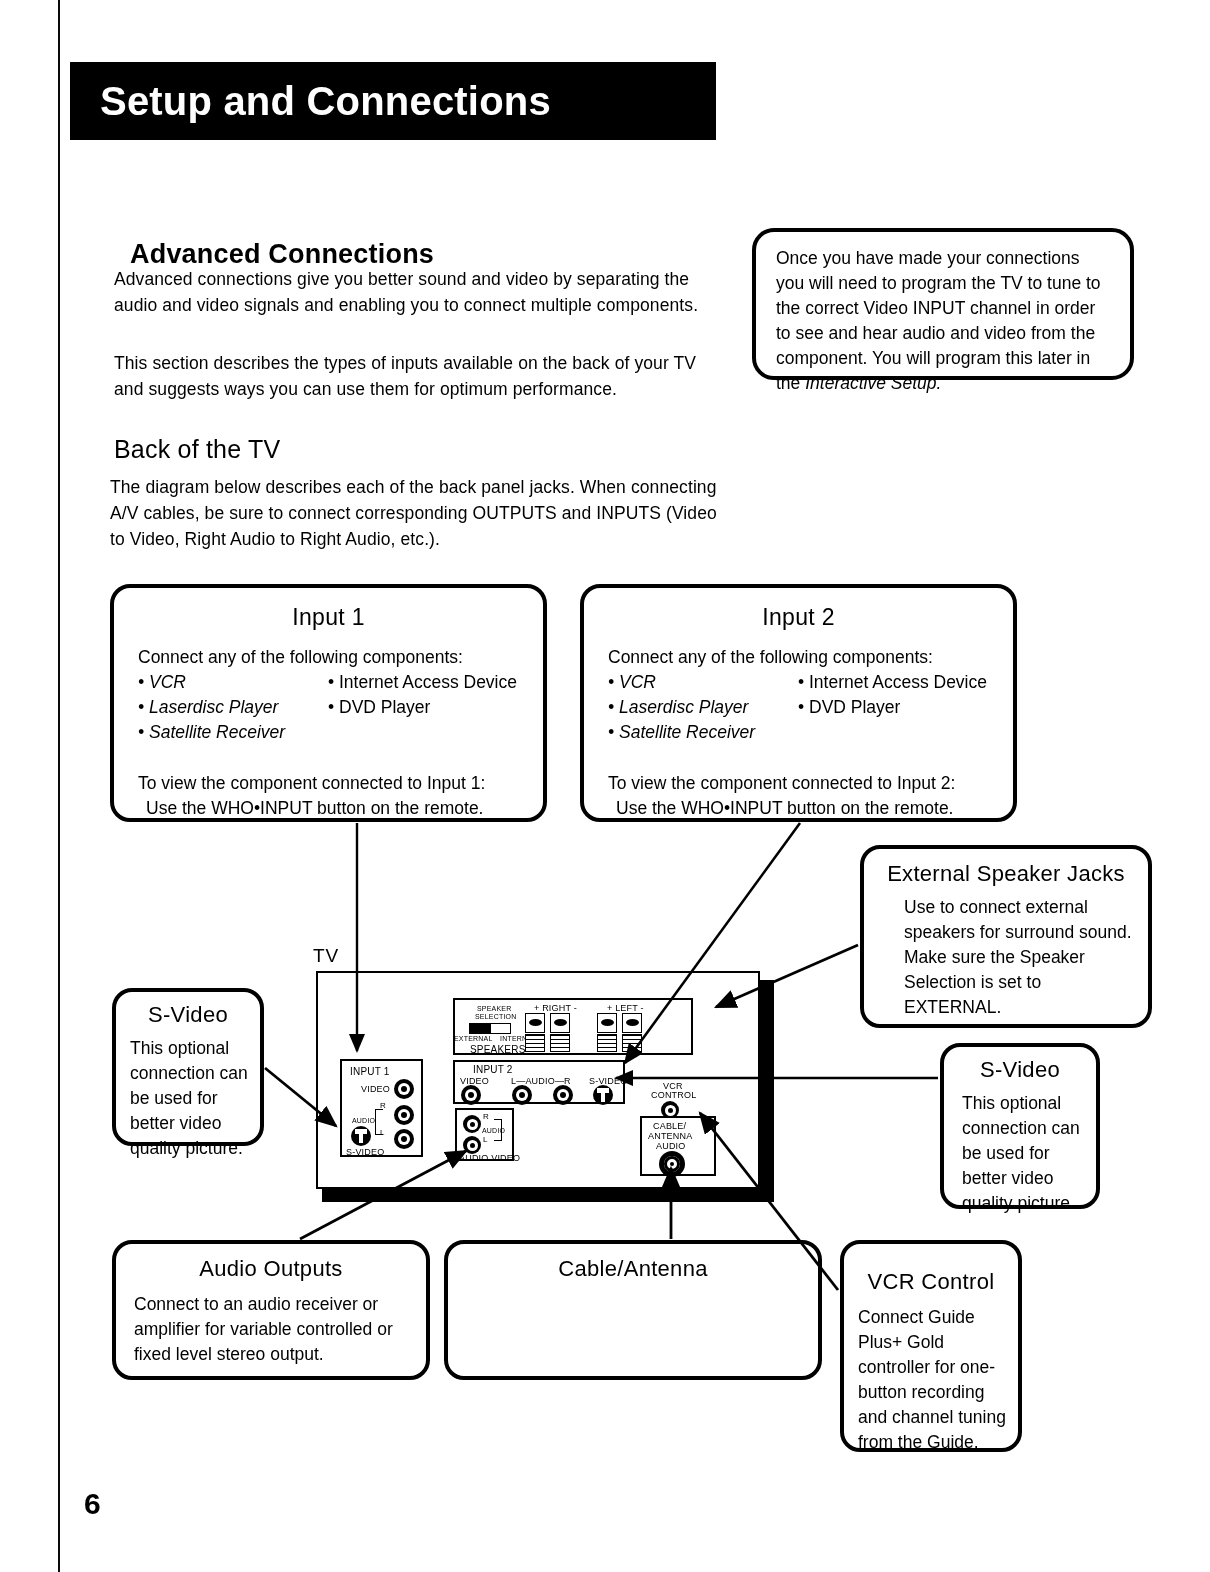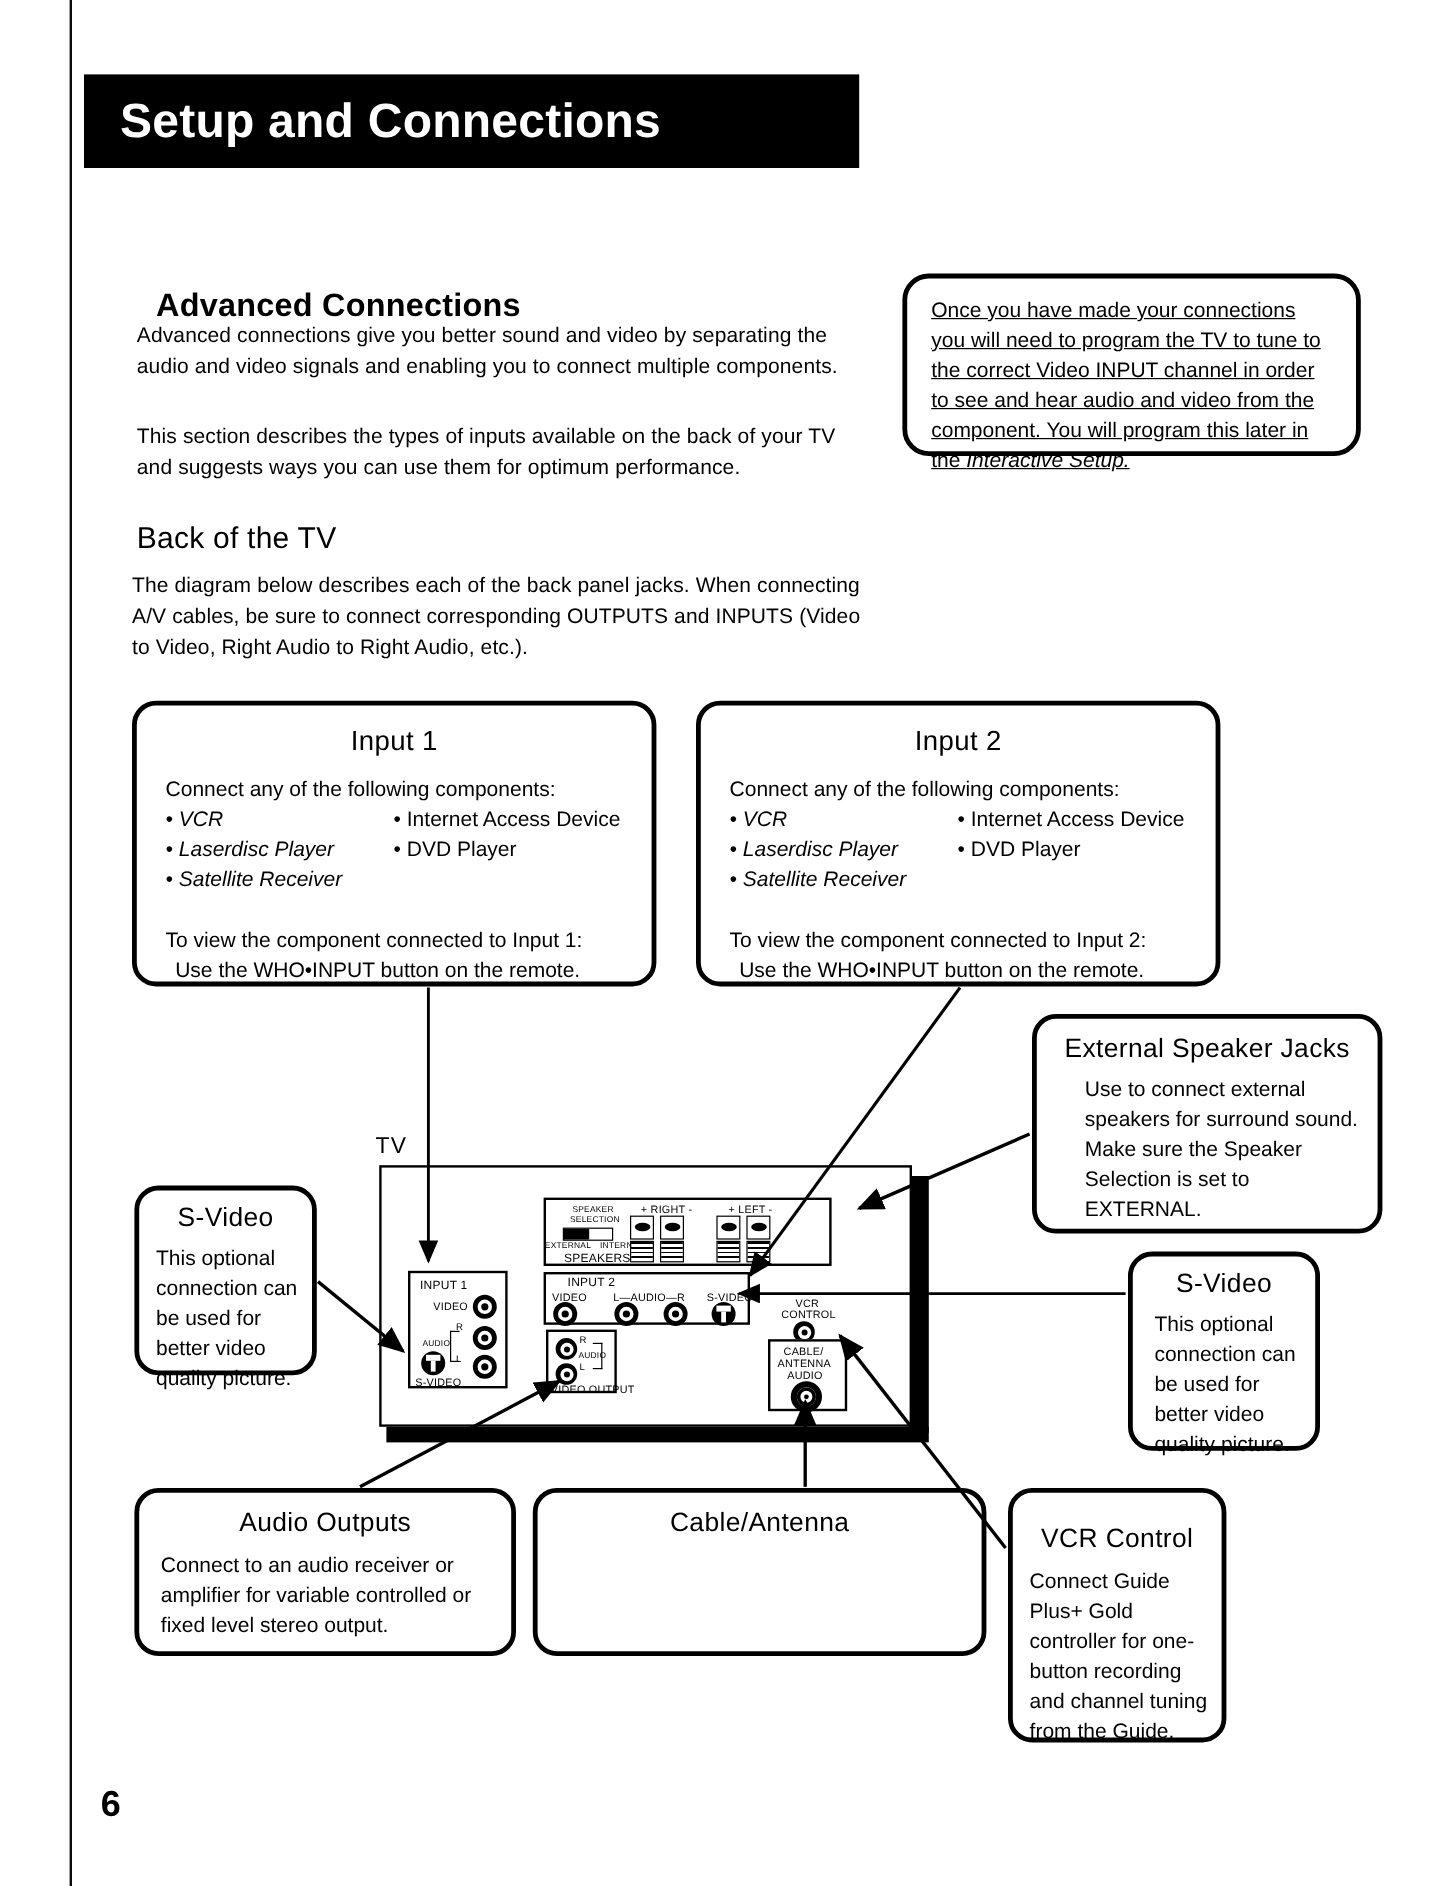--- a/index.html
+++ b/index.html
@@ -86,21 +86,20 @@
     line-height: 25px;
   }
   
   #note-box {
     left: 752px; top: 228px; width: 382px; height: 152px;
     border-radius: 22px;
   }
   #note-box .txt {
     padding: 14px 18px 0 20px;
     line-height: 25px;
-    text-decoration: underline;
   }
   .ital { font-style: italic; }
 
   
   #input1-box { left: 110px; top: 584px; width: 437px; height: 238px; }
   #input2-box { left: 580px; top: 584px; width: 437px; height: 238px; }
   .input-box .cap { margin-top: 16px; font-size: 23px; }
   .input-box .lead { margin: 16px 0 0 24px; font-size: 17.5px; }
   .input-box .cols {
     display: flex; margin-left: 24px; margin-top: 2px;
@@ -443,30 +442,30 @@
       <div class="rca sm" style="left:6px; top:5px;">
           <i></i>
         </div>
       <div class="tiny t8" style="left:26px; top:2px;">R</div>
       <div class="bracket" style="left:37px; top:9px; width:8px; height:22px; border-left:none;"></div>
       <div class="tiny" style="left:25px; top:17px;">AUDIO</div>
       <div class="rca sm" style="left:6px; top:26px;">
           <i></i>
         </div>
       <div class="tiny t8" style="left:26px; top:25px;">L</div>
-      <div class="tiny t9" style="left:2px; top:43px;">VIDEO OUTPUT</div>
+      <div class="tiny t9" style="left:2px; top:43px;">AUDIO VIDEO</div>
     </div>
 
     <div class="tiny t9" style="left:345px; top:108px;">VCR</div>
     <div class="tiny t9" style="left:333px; top:117px;">CONTROL</div>
     <div class="rca sm" style="left:343px; top:128px;">
         <i></i>
       </div>
 
-    <div class="jack-block" style="left:322px; top:143px; width:66px; height:60px;">
+    <div class="jack-block" style="left:322px; top:143px; width:76px; height:60px;">
       <div class="tiny t9" style="left:11px; top:3px;">CABLE/</div>
       <div class="tiny t9" style="left:6px; top:13px;">ANTENNA</div>
       <div class="tiny t9" style="left:14px; top:23px;">AUDIO</div>
       <div class="coax" style="left:17px; top:33px;">
           <i></i>
         </div>
     </div>
   </div>
 
   <svg class="overlay" viewBox="0 0 1210 1572">

